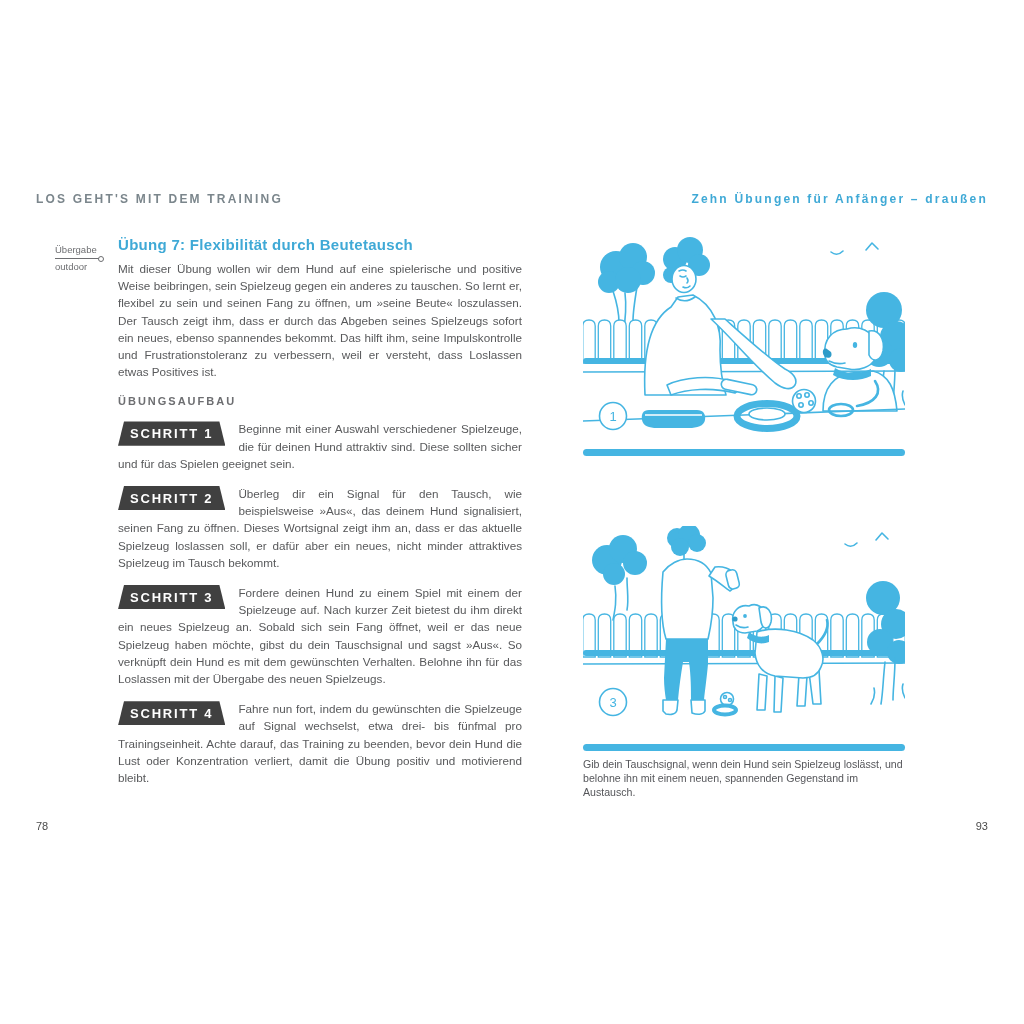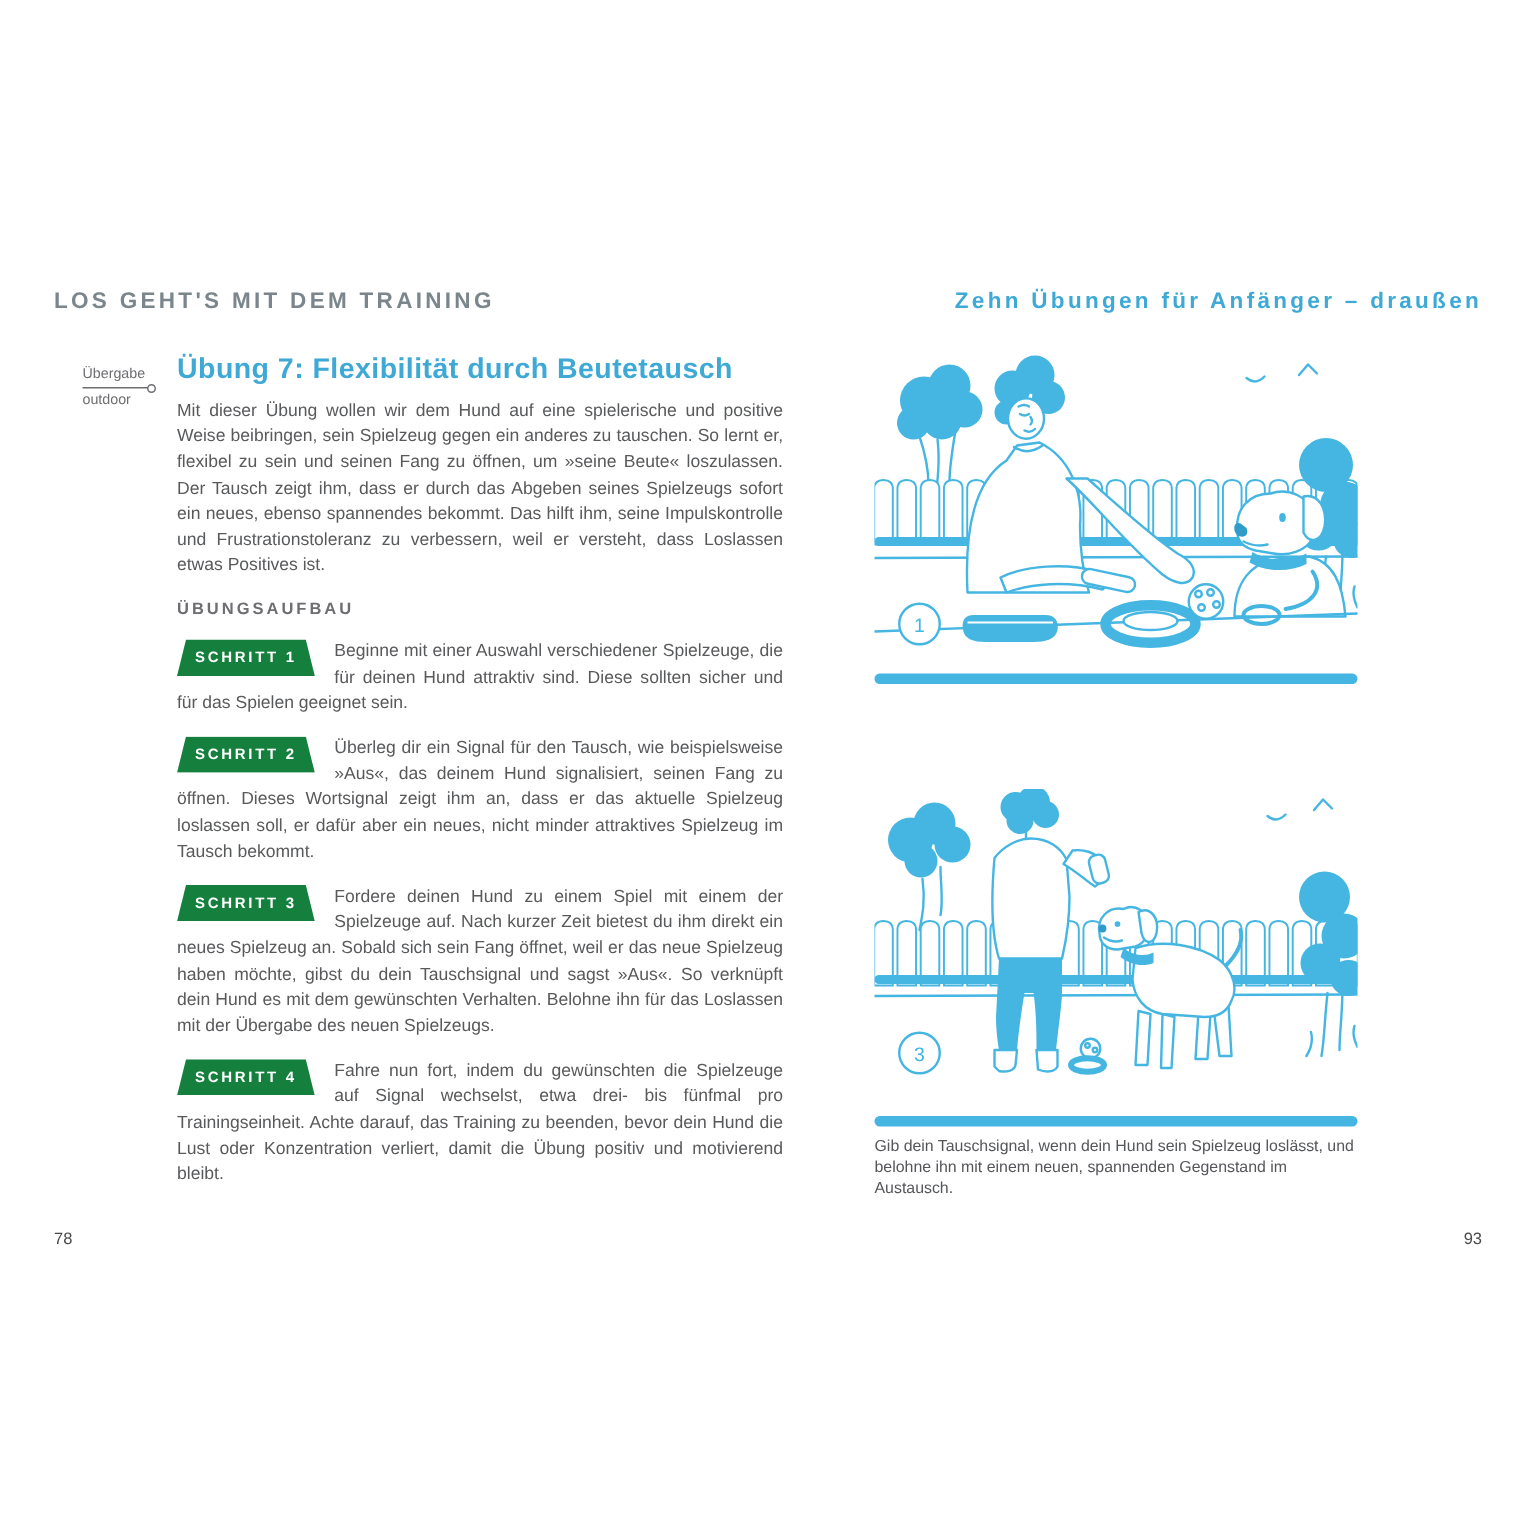--- a/index.html
+++ b/index.html
@@ -1,40 +1,40 @@
 <!DOCTYPE html>
 <html><head>
 <meta charset="utf-8">
 <style>
   html,body{margin:0;padding:0;background:#ffffff;}
   body{width:1024px;height:1024px;position:relative;overflow:hidden;
        font-family:"Liberation Sans","DejaVu Sans",sans-serif;color:#58595b;}
   .abs{position:absolute;}
 
   
-  .running-head{font-size:15px;font-weight:700;letter-spacing:2.2px;}
+  .running-head{font-size:12px;font-weight:700;letter-spacing:2.2px;}
   .head-left{left:36px;top:192px;color:#7b868c;}
   .head-right{right:36px;top:192px;color:#3fa9d6;text-align:right;width:500px;}
 
   
   .margin-tag{left:55px;top:244px;width:46px;font-size:9.5px;color:#6d6e71;}
   .margin-tag .rule{position:relative;border-top:1px solid #6d6e71;margin:3px 0 2px 0;}
   .margin-tag .rule .dot{position:absolute;right:-3px;top:-3.5px;width:4px;height:4px;
       border:1.2px solid #6d6e71;border-radius:50%;background:#fff;}
   .margin-tag .cat{}
 
   
   .col-left{left:118px;top:236px;width:404px;}
-  .ex-title{font-size:19px;font-weight:700;color:#3fa9d6;letter-spacing:.3px;margin:0 0 7px 0;}
+  .ex-title{font-size:15px;font-weight:700;color:#3fa9d6;letter-spacing:.3px;margin:0 0 7px 0;}
   .body-p{font-size:11.7px;line-height:17.2px;text-align:justify;margin:0;color:#58595b;}
   .section-head{font-size:11px;font-weight:700;letter-spacing:2px;color:#6d6e71;margin:15px 0 2px 0;}
   .step{font-size:11.7px;line-height:17.2px;text-align:justify;margin:13px 0 0 0;color:#58595b;}
   .step::after{content:"";display:block;clear:both;}
-  .badge{float:left;margin:1px 13px 2px 0;background:#15803d;color:#ffffff;
-      font-size:10px;font-weight:700;letter-spacing:1.8px;padding:4px 12px 3px 12px;
+  .badge{float:left;margin:1px 13px 2px 0;background:#404040;color:#ffffff;
+      font-size:13px;font-weight:700;letter-spacing:1.8px;padding:4px 12px 3px 12px;
       clip-path:polygon(6px 0,calc(100% - 6px) 0,100% 100%,0 100%);}
 
   
   .figure{width:322px;}
   .fig1{left:583px;top:235px;}
   .fig2{left:583px;top:526px;}
   .fig-bar{height:7px;border-radius:3.5px;background:#45b5e2;margin-top:2px;}
   .caption{font-size:10.6px;line-height:14.2px;color:#55565a;margin-top:6px;}
 
   .page-num{font-size:11px;color:#4a4a4a;top:820px;}

